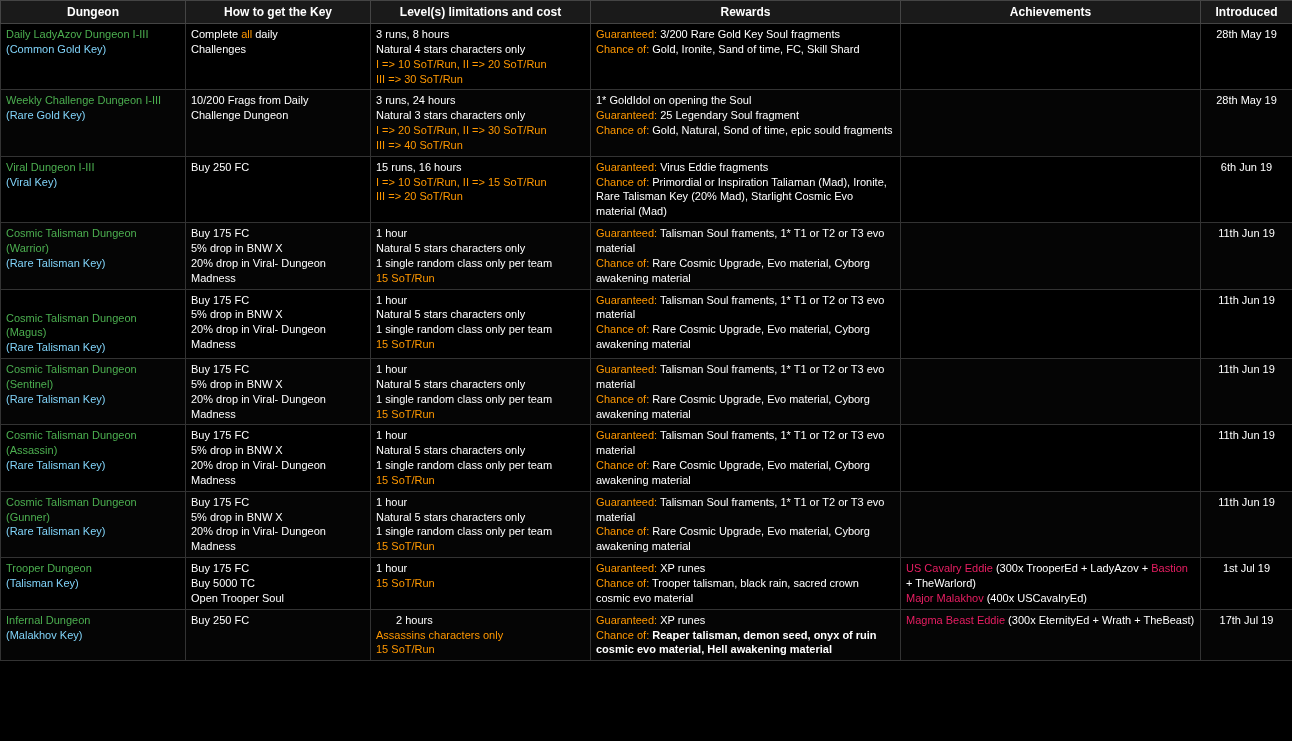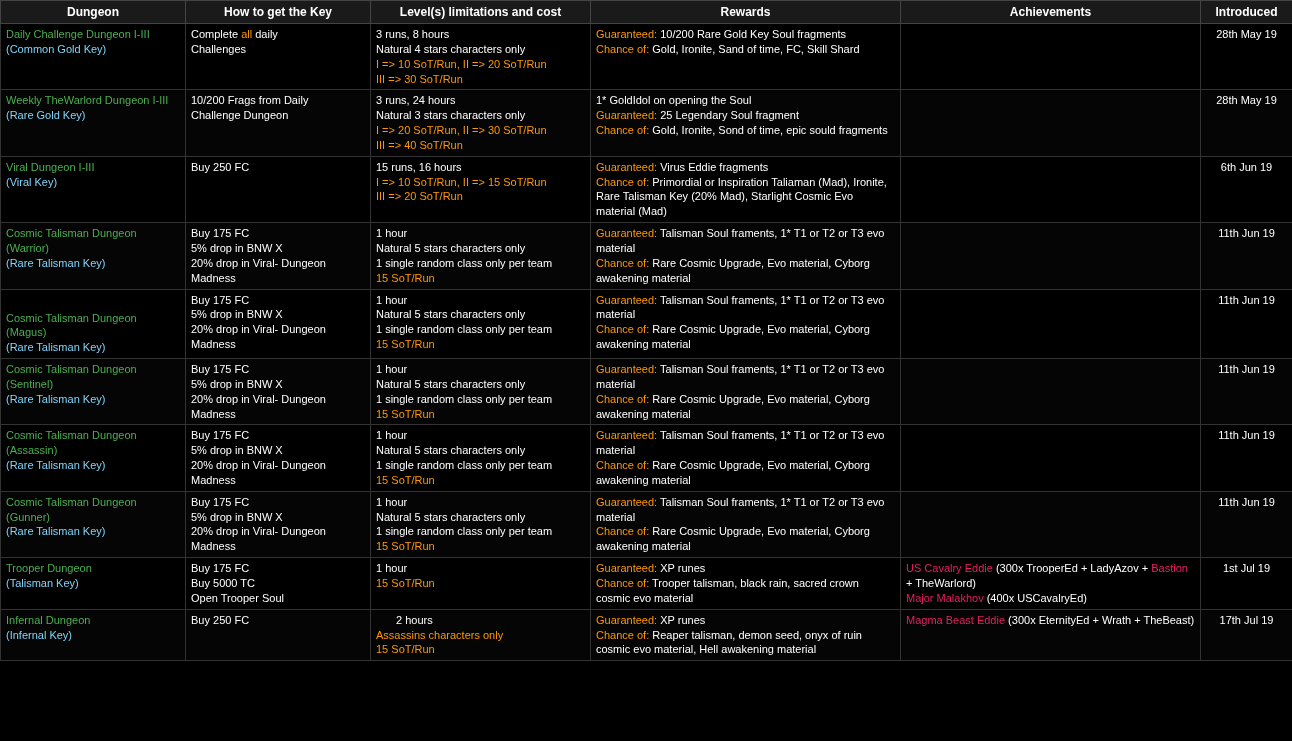--- a/index.html
+++ b/index.html
@@ -53,37 +53,37 @@
       <th>How to get the Key</th>
       <th>Level(s) limitations and cost</th>
       <th>Rewards</th>
       <th>Achievements</th>
       <th>Introduced</th>
     </tr>
   </thead>
   <tbody id="table-body">
   <tr>
         <td>
-          <div style="color: rgb(76, 175, 80);">Daily Challenge Dungeon I-III</div>
+          <div style="color: rgb(76, 175, 80);">Daily LadyAzov Dungeon I-III</div>
           <div style="color: rgb(129, 212, 250);">(Common Gold Key)</div>
         </td>
         <td>Complete <span style="color:#ff9800">all</span> daily<br>Challenges</td>
         <td><span style="color: rgb(255, 255, 255);">3 runs, 8 hours</span><br><span style="color: rgb(255, 255, 255);">Natural 4 stars characters only</span><br><span style="color: rgb(255, 152, 0);">I =&gt; 10 SoT/Run, II =&gt; 20 SoT/Run</span><br><span style="color: rgb(255, 152, 0);">III =&gt; 30 SoT/Run</span></td>
-        <td><span style="color: rgb(255, 152, 0);">Guaranteed:</span><span style="color: rgb(255, 255, 255);"> 10/200 Rare Gold Key Soul fragments</span><br><span style="color: rgb(255, 152, 0);">Chance of:</span><span style="color: rgb(255, 255, 255); text-align: right;"> Gold, Ironite, Sand of time, FC, Skill Shard</span></td>
+        <td><span style="color: rgb(255, 152, 0);">Guaranteed:</span><span style="color: rgb(255, 255, 255);"> 3/200 Rare Gold Key Soul fragments</span><br><span style="color: rgb(255, 152, 0);">Chance of:</span><span style="color: rgb(255, 255, 255); text-align: right;"> Gold, Ironite, Sand of time, FC, Skill Shard</span></td>
         <td></td>
         <td style="text-align: center;">28th May 19</td>
       </tr>
       <tr>
         <td>
-          <div style="color: rgb(76, 175, 80);">Weekly TheWarlord Dungeon I-III</div>
+          <div style="color: rgb(76, 175, 80);">Weekly Challenge Dungeon I-III</div>
           <div style="color: rgb(129, 212, 250);">(Rare Gold Key)</div>
         </td>
         <td>10/200 Frags from Daily<br>Challenge Dungeon</td>
         <td><span style="color: rgb(255, 255, 255);">3 runs, 24 hours</span><br><span style="color: rgb(255, 255, 255);">Natural 3 stars characters only</span><br><span style="color: rgb(255, 152, 0);">I =&gt; 20 SoT/Run, II =&gt; 30 SoT/Run</span><br><span style="color: rgb(255, 152, 0);">III =&gt; 40 SoT/Run</span></td>
-        <td><span style="color: rgb(255, 255, 255);">1* GoldIdol on opening the Soul</span><br><span style="color: rgb(255, 152, 0);">Guaranteed:</span><span style="color: rgb(255, 255, 255);"> 25 Legendary Soul fragment</span><br><span style="color: rgb(255, 152, 0);">Chance of:</span><span style="color: rgb(255, 255, 255);"> Gold, Ironite, Sond of time, epic sould fragments</span></td>
+        <td><span style="color: rgb(255, 255, 255);">1* GoldIdol on opening the Soul</span><br><span style="color: rgb(255, 152, 0);">Guaranteed:</span><span style="color: rgb(255, 255, 255);"> 25 Legendary Soul fragment</span><br><span style="color: rgb(255, 152, 0);">Chance of:</span><span style="color: rgb(255, 255, 255);"> Gold, Natural, Sond of time, epic sould fragments</span></td>
         <td></td>
         <td style="text-align: center;">28th May 19</td>
       </tr>
       <tr>
         <td>
           <div style="color: rgb(76, 175, 80);">Viral Dungeon I-III</div>
           <div style="color: rgb(129, 212, 250);">(Viral Key)</div>
         </td>
         <td>Buy 250 FC</td>
         <td><span style="color: rgb(255, 255, 255);">15 runs, 16 hours</span><br><span style="color: rgb(255, 152, 0);">I =&gt; 10 SoT/Run, II =&gt; 15 SoT/Run</span><br><span style="color: rgb(255, 152, 0);">III =&gt; 20 SoT/Run</span></td>
@@ -153,22 +153,22 @@
         </td>
         <td>Buy 175 FC<br>Buy 5000 TC<br>Open Trooper Soul</td>
         <td><span style="color: rgb(255, 255, 255);">1 hour</span><br><span style="color: rgb(255, 152, 0);">15 SoT/Run</span></td>
         <td><span style="color: rgb(255, 152, 0);">Guaranteed:</span><span style="color: rgb(255, 255, 255);"> XP runes</span><br><span style="color: rgb(255, 152, 0);">Chance of:</span><span style="color: rgb(255, 255, 255);"> Trooper talisman, black rain, sacred crown cosmic evo material</span></td>
         <td><span style="color:#e91e63">US Cavalry Eddie</span><span style="color:#ffffff"> (300x TrooperEd + LadyAzov + </span><span style="color:#e91e63">Bastion</span><span style="color:#ffffff"> + TheWarlord)</span><br><span style="color:#e91e63">Major Malakhov</span><span style="color:#ffffff"> (400x USCavalryEd)</span></td>
         <td style="text-align: center;">1st Jul 19</td>
       </tr>
       <tr>
         <td>
           <div style="color: rgb(76, 175, 80);">Infernal Dungeon</div>
-          <div style="color: rgb(129, 212, 250);">(Infernal Key)</div>
+          <div style="color: rgb(129, 212, 250);">(Malakhov Key)</div>
         </td>
         <td>Buy 250 FC</td>
         <td><span style="color: rgb(255, 255, 255); margin-left: 20px;">2 hours</span><br><span style="color: rgb(255, 152, 0);">Assassins characters only</span><br><span style="color: rgb(255, 152, 0);">15 SoT/Run</span></td>
-        <td><span style="color: rgb(255, 152, 0);">Guaranteed:</span><span style="color: rgb(255, 255, 255);"> XP runes</span><br><span style="color: rgb(255, 152, 0);">Chance of:</span><span style="color: rgb(255, 255, 255);"> Reaper talisman, demon seed, onyx of ruin cosmic evo material, Hell awakening material</span></td>
+        <td><span style="color: rgb(255, 152, 0);">Guaranteed:</span><span style="color: rgb(255, 255, 255);"> XP runes</span><br><span style="color: rgb(255, 152, 0);">Chance of:</span><span style="color: rgb(255, 255, 255); font-weight: bold;"> Reaper talisman, demon seed, onyx of ruin cosmic evo material, Hell awakening material</span></td>
         <td><span style="color:#e91e63">Magma Beast Eddie</span><span style="color:#ffffff"> (300x EternityEd + Wrath + TheBeast)</span></td>
         <td style="text-align: center;">17th Jul 19</td>
       </tr>
     </tbody>
 </table>
 
 </body></html>

